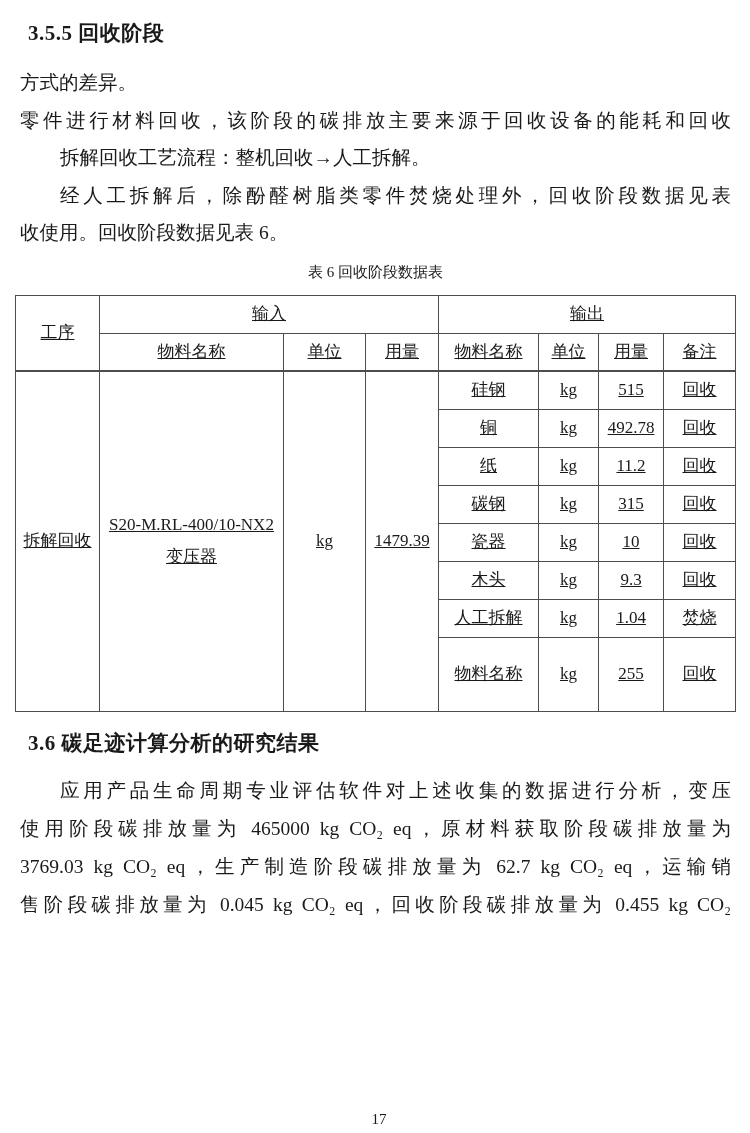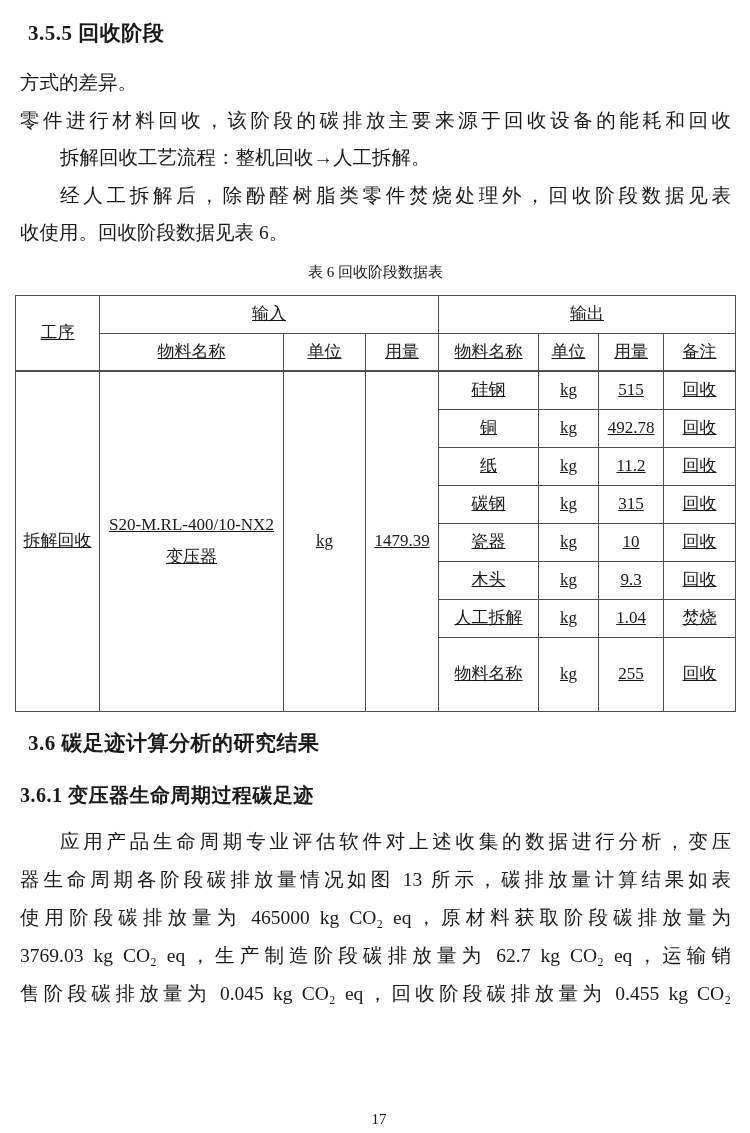--- a/index.html
+++ b/index.html
@@ -181,25 +181,23 @@
         <td class="cell-outmat-wrap">物料名称</td>
         <td>kg</td>
         <td>255</td>
         <td>回收</td>
       </tr>
     </tbody>
   </table>
 
   <h2 class="sec-heading h2-sec">3.6 碳足迹计算分析的研究结果</h2>
 
-  <h3 class="sub-heading h3-sec">3.6.1 变压器生命周期过程碳足迹</h3>
 
   <div class="para p36">
     <div class="jl first">应用产品生命周期专业评估软件对上述收集的数据进行分析，变压</div>
-    <div class="jl">器生命周期各阶段碳排放量情况如图 13 所示，碳排放量计算结果如表</div>
     <div class="jl">使用阶段碳排放量为 465000 kg CO₂ eq，原材料获取阶段碳排放量为</div>
     <div class="jl">3769.03 kg CO₂ eq，生产制造阶段碳排放量为 62.7 kg CO₂ eq，运输销</div>
     <div class="jl">售阶段碳排放量为 0.045 kg CO₂ eq，回收阶段碳排放量为 0.455 kg CO₂</div>
   </div>
 
 </div>
 
 <div class="pagenum">17</div>
 
 </body></html>

